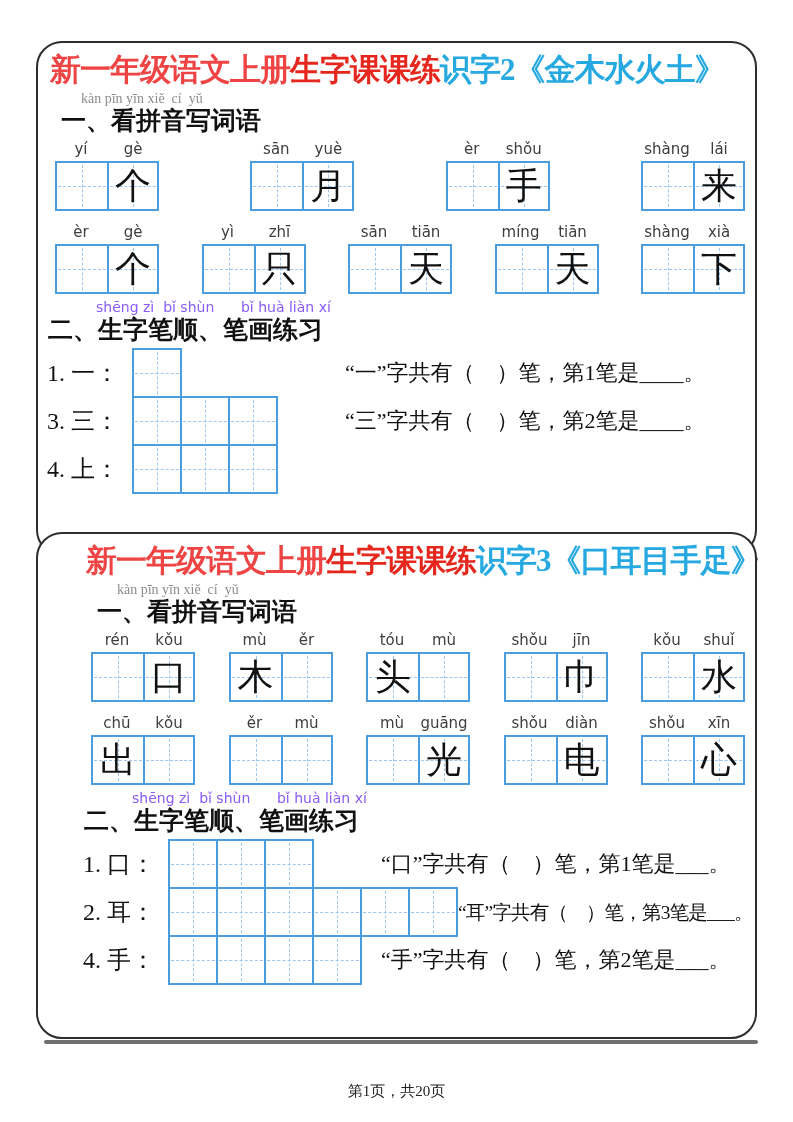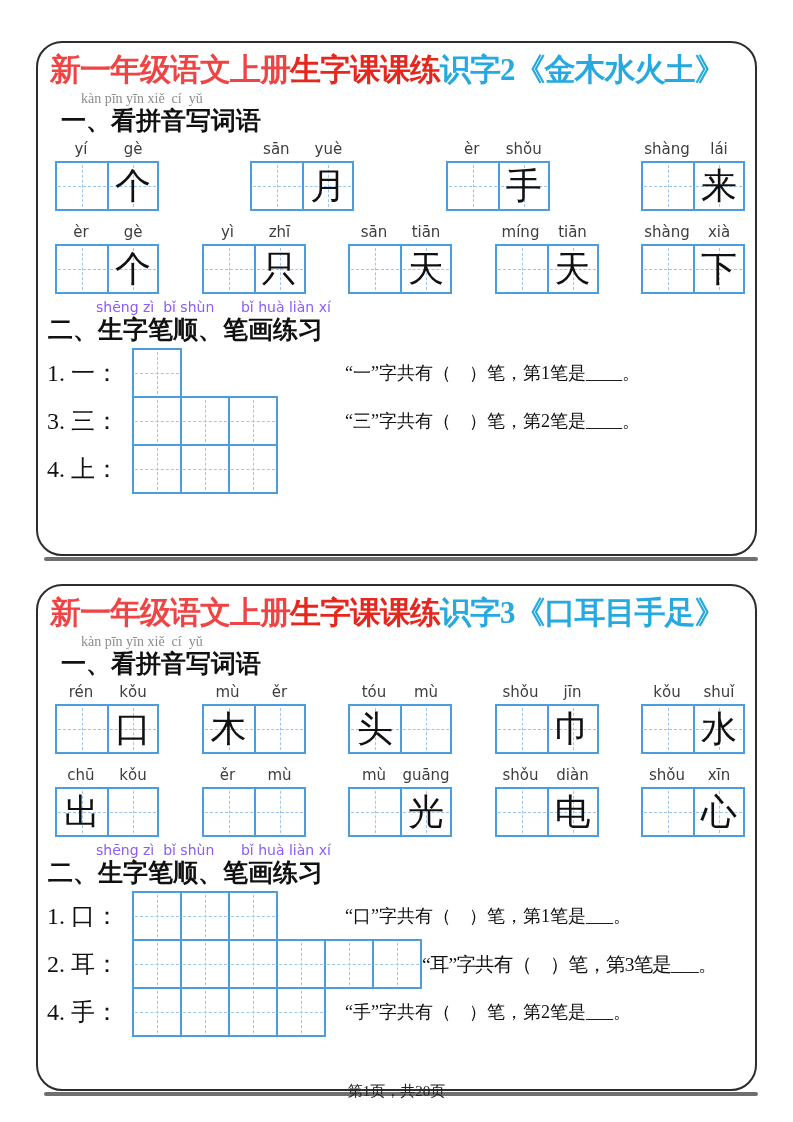--- a/index.html
+++ b/index.html
@@ -8,21 +8,21 @@
 
   .panel {
     position: absolute; left: 36px; width: 721px; background: #fff;
     border: 2.5px solid #2d2d2d; border-radius: 26px;
   }
   .panel::after {
     content: ""; position: absolute; left: 6px; right: -3px; bottom: -7px;
     height: 4px; background: #6f6f6f; border-radius: 2px;
   }
   #panel-0 { top: 41px;  height: 515px; }
-  #panel-1 { top: 584px; height: 507px; }
+  #panel-1 { top: 532px; height: 507px; padding-left: 36px; }
 
   .title { margin: 9px 0 0 12px; font-size: 31px; line-height: 1.18; white-space: nowrap; letter-spacing: -1px; }
   .t-black { color: #ef4444; }
   .t-red   { color: #e5271d; }
   .t-blue  { color: #25a9e0; }
 
   .sec-py { margin: 2px 0 0 43px; font-size: 14px; color: #8c8c8c;
             font-family: Liberation Serif, serif; white-space: pre; line-height: 1.1; }
   .sec-h  { margin: 0 0 0 23px; font-size: 25px; line-height: 1.2; }
 
@@ -50,21 +50,21 @@
   .prow  { display: flex; align-items: center; }
   .prow + .prow { margin-top: -2px; }
   .ilabel { width: 85px; font-size: 24px; white-space: nowrap; }
   .pboxes { display: flex; min-width: 213px; }
   .pbox   { width: 50px; height: 50px; border: 2px solid #4a9ee0; position: relative; background: #fff; }
   .pbox + .pbox { margin-left: -2px; }
   .pbox::before { content: ""; position: absolute; left: 1px; right: 1px; top: 50%;
                   border-top: 1.5px dashed #9cc6ee; }
   .pbox::after  { content: ""; position: absolute; top: 2px; bottom: 2px; left: 50%;
                   border-left: 1.5px dashed #9cc6ee; }
-  .q { font-size: 18px; white-space: nowrap; }
+  .q { font-size: 22px; white-space: nowrap; }
   .q.compact { font-size: 19.5px; letter-spacing: -0.8px; }
 
   .footer { position: absolute; left: 0; right: 0; top: 1082px; text-align: center;
             font-size: 15px; color: #222; }
 </style>
 </head>
 <body>
 
 <main id="panels">
     <section class="panel" id="panel-0">

